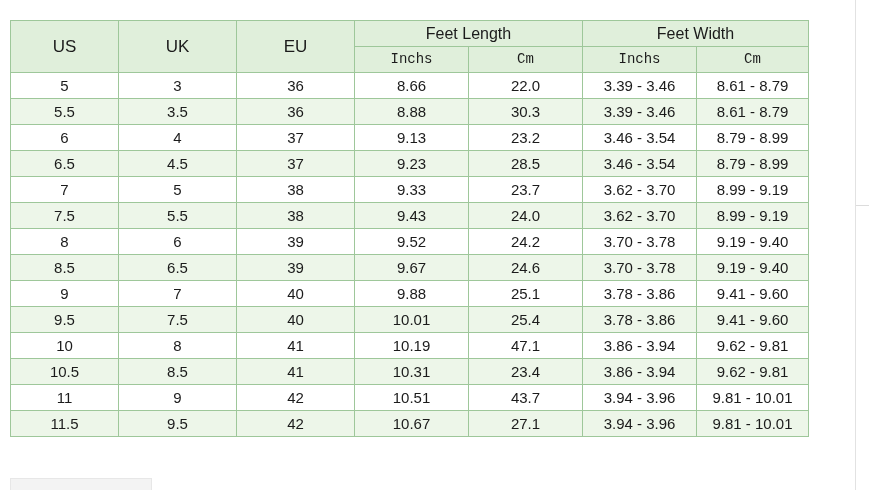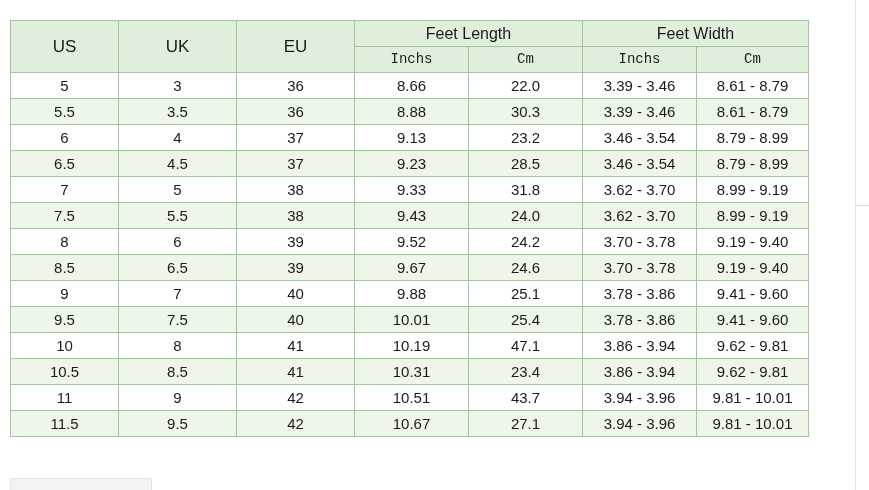--- a/index.html
+++ b/index.html
@@ -191,21 +191,21 @@
           <td>9.23</td>
           <td>28.5</td>
           <td>3.46 - 3.54</td>
           <td>8.79 - 8.99</td>
         </tr>
         <tr class="odd">
           <td>7</td>
           <td>5</td>
           <td>38</td>
           <td>9.33</td>
-          <td>31.8</td>
+          <td>23.7</td>
           <td>3.62 - 3.70</td>
           <td>8.99 - 9.19</td>
         </tr>
         <tr class="even">
           <td>7.5</td>
           <td>5.5</td>
           <td>38</td>
           <td>9.43</td>
           <td>24.0</td>
           <td>3.62 - 3.70</td>

